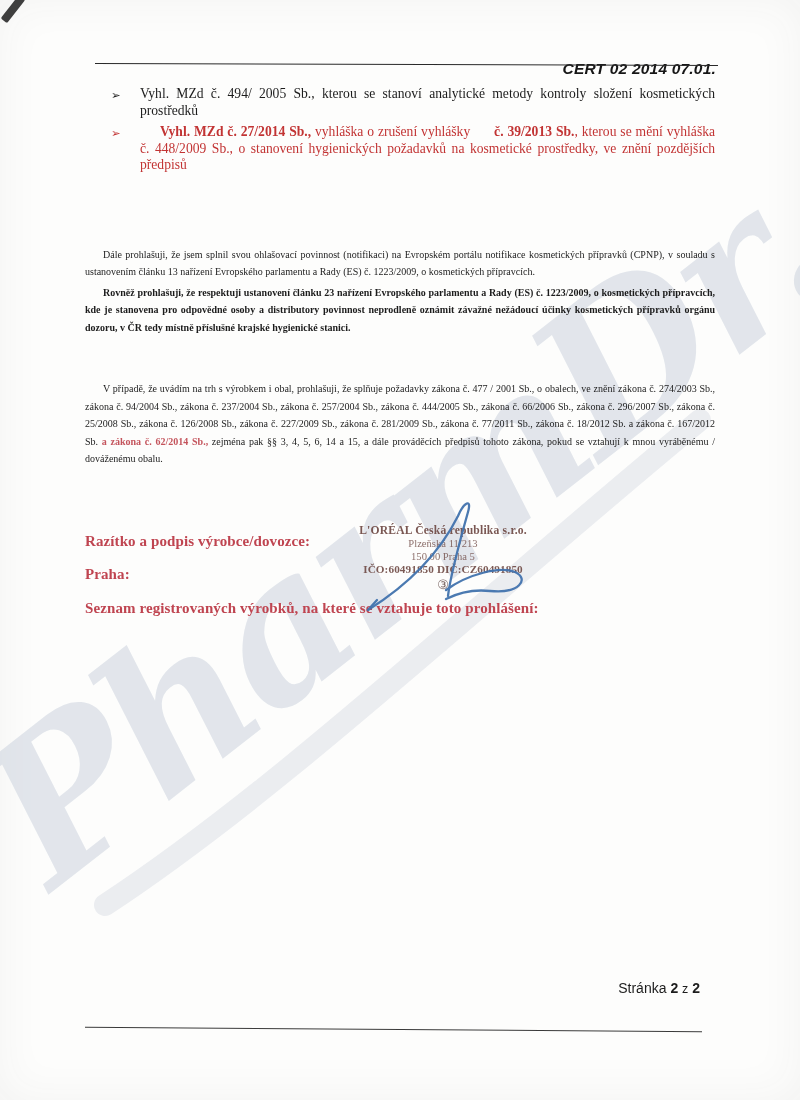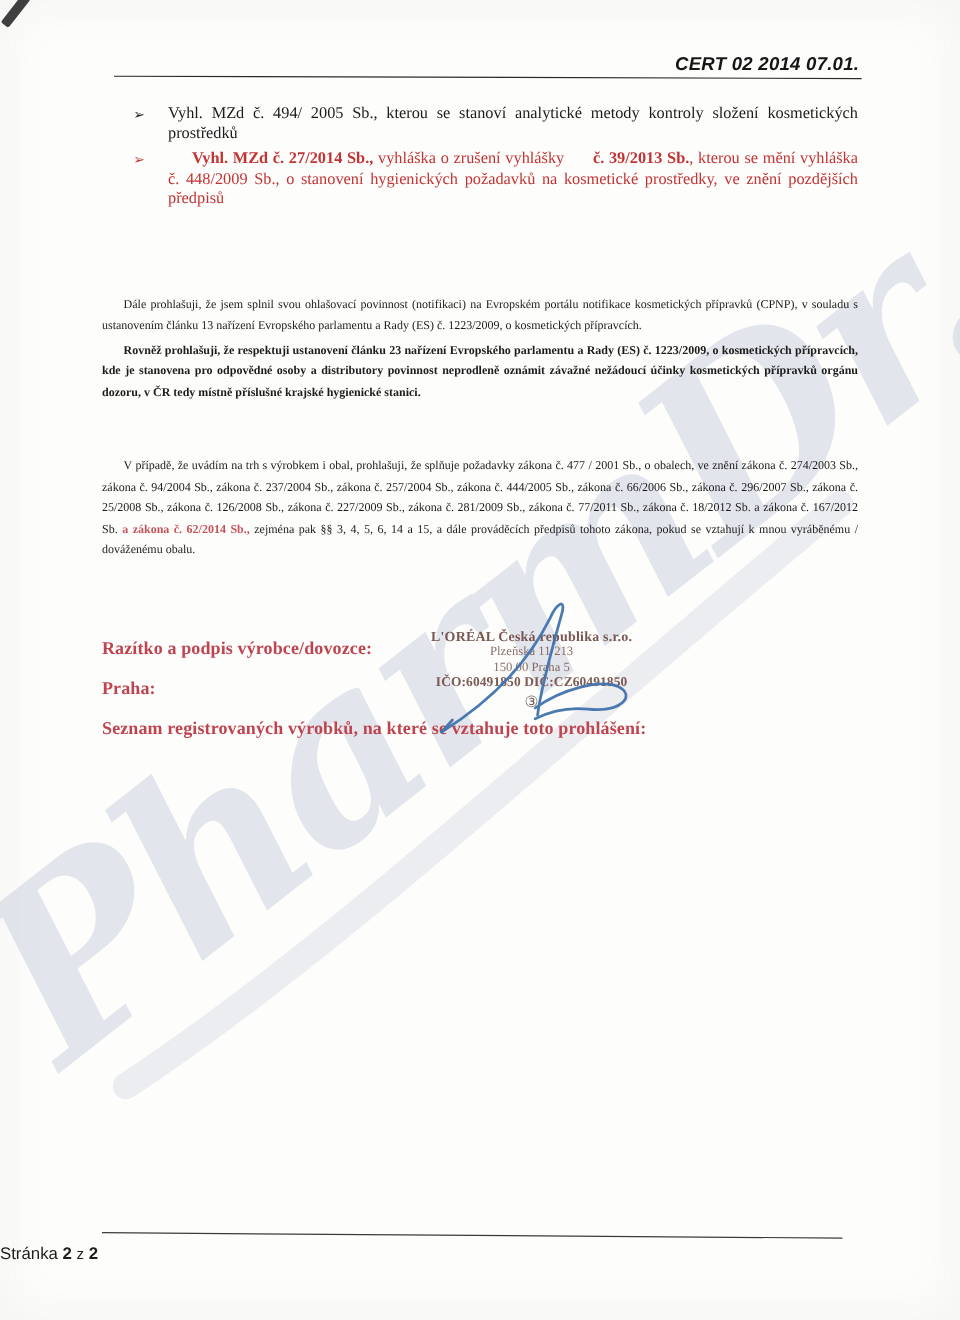--- a/index.html
+++ b/index.html
@@ -21,21 +21,21 @@
   }
   
   .corner-mark{
     position:absolute;left:9px;top:-6px;width:8px;height:30px;
     background:#1e1e1e;transform:rotate(38deg);border-radius:2px;opacity:.85;
   }
   
   .watermark{position:absolute;inset:0;z-index:0;pointer-events:none;}
   
   .header-code{
-    position:absolute;top:45px;right:84px;z-index:1;
+    position:absolute;top:60px;right:84px;z-index:1;
     font-family:"Liberation Sans", sans-serif;font-style:italic;font-weight:bold;
     font-size:15.5px;letter-spacing:.2px;color:#161616;
   }
   .header-rule{
     position:absolute;top:64px;left:95px;width:623px;height:0;z-index:1;
     border-top:1.7px solid var(--rule);transform:rotate(0.18deg);
   }
   
   .content{position:absolute;left:85px;top:0;width:630px;z-index:1;}
   .bullet-list{list-style:none;margin:86px 0 0 0;padding:0;}
@@ -77,21 +77,21 @@
   .stamp .s4{font-size:11.2px;font-weight:bold;opacity:.9;letter-spacing:.1px;}
   .stamp .badge{font-size:13px;opacity:.85;margin-top:3px;color:#5d4642;}
   
   .signature{position:absolute;left:340px;top:468px;z-index:2;pointer-events:none;}
   
   .footer-rule{
     position:absolute;left:85px;top:1029px;width:617px;height:0;z-index:1;
     border-top:1.3px solid #3a3a3a;transform:rotate(0.42deg);
   }
   .footer-text{
-    position:absolute;left:0;top:1036px;width:700px;text-align:left;z-index:1;
+    position:absolute;left:0;top:980px;width:700px;text-align:right;z-index:1;
     font-family:"Liberation Sans", sans-serif;font-size:14px;color:#1d1d1d;
   }
   .footer-text .num{font-weight:bold;}
   .footer-text .sep{font-size:12.5px;}
 </style>
 </head>
 <body>
 
 <div class="page">
 

